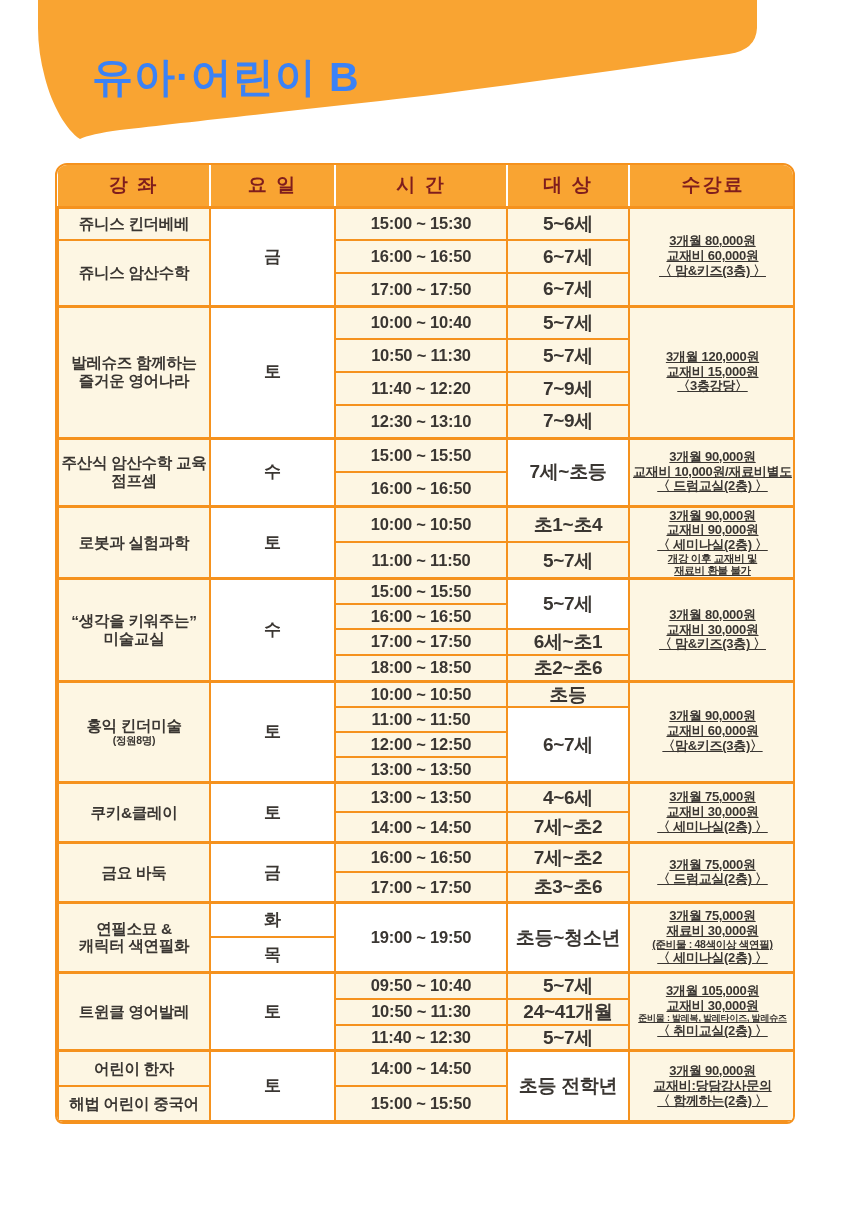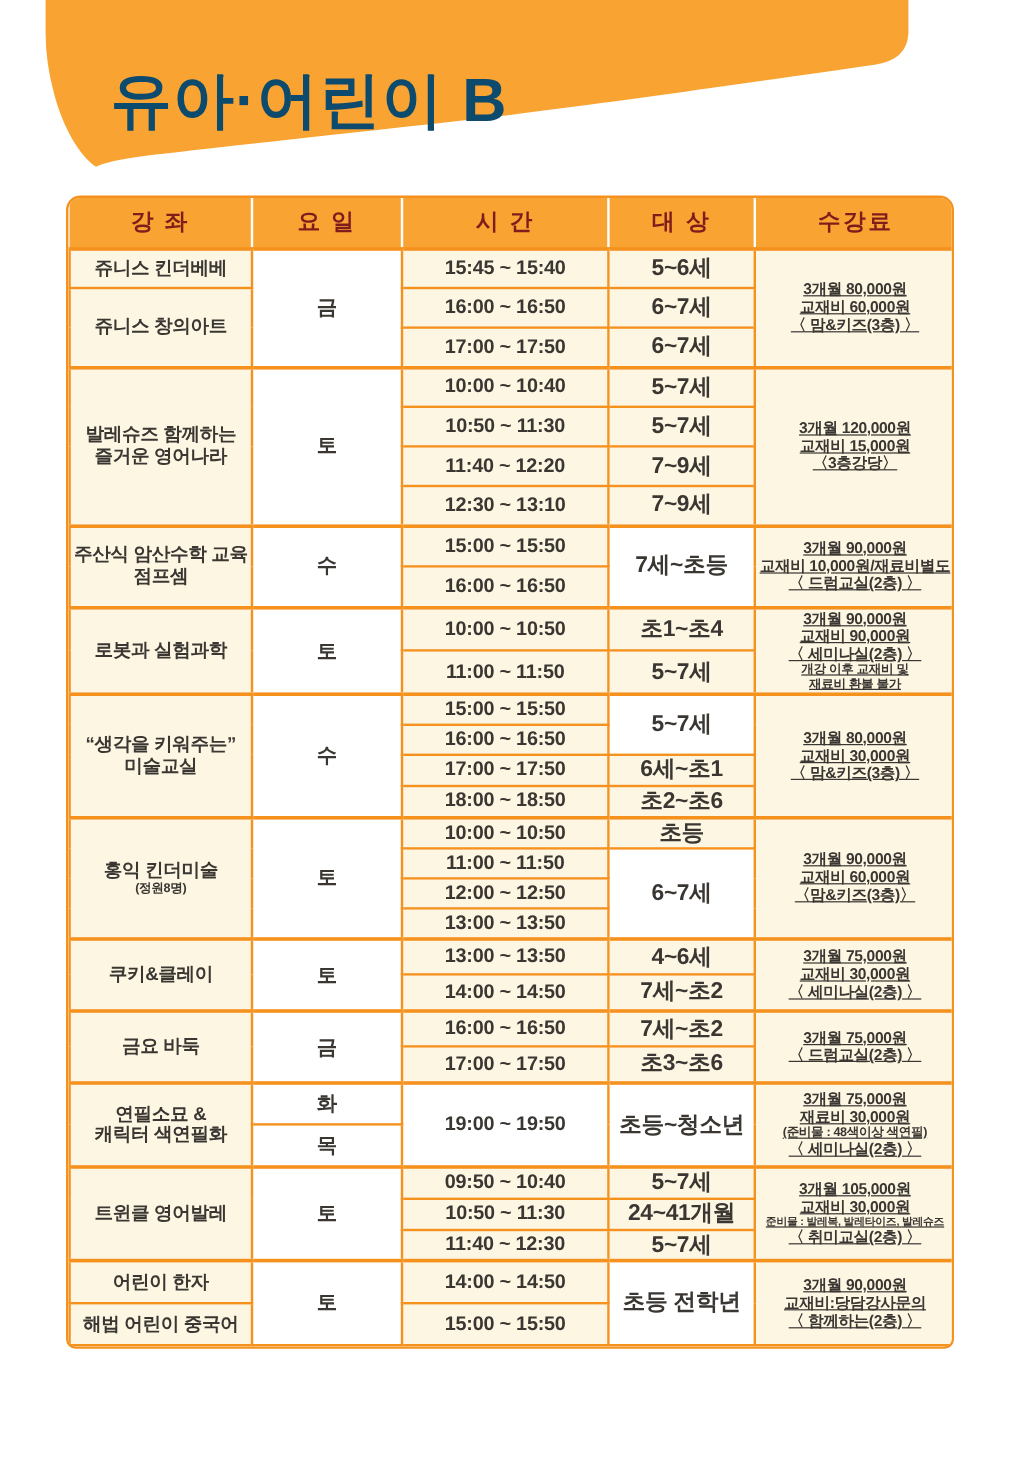--- a/index.html
+++ b/index.html
@@ -9,21 +9,21 @@
     --txt:#3a3632;
   }
   *{margin:0;padding:0;box-sizing:border-box;}
   body{background:#fff;font-family:"Liberation Sans","DejaVu Sans",sans-serif;}
   .page{position:relative;width:845px;height:1225px;background:#fff;overflow:hidden;}
 
   
   .banner-svg{position:absolute;left:0;top:0;width:845px;height:160px;}
   .page-title{
     position:absolute;left:92px;top:50px;
-    font-size:51px;font-weight:800;color:#0c4a6e;letter-spacing:1px;
+    font-size:41px;font-weight:800;color:#3b82f6;letter-spacing:1px;
   }
 
   
   .tablewrap{
     position:absolute;left:55px;top:163px;width:740px;
     border:2px solid var(--line);
     border-radius:12px 12px 8px 8px;
     overflow:hidden;
   }
   table{border-collapse:collapse;width:100%;table-layout:fixed;}
@@ -98,34 +98,34 @@
         </thead>
     <tbody>
           <tr style="height: 33px;">
             <td rowspan="1" class="course">
               <div class="ln">쥬니스 킨더베베</div>
             </td>
             <td rowspan="3" class="day wh">
               <div class="ln">금</div>
             </td>
             <td rowspan="1" class="time">
-              <div class="ln">15:45 ~ 15:40</div>
+              <div class="ln">15:00 ~ 15:30</div>
             </td>
             <td rowspan="1" class="target">
               <div class="ln">5~6세</div>
             </td>
             <td rowspan="3" class="fee">
               <div class="ln">3개월 80,000원</div>
               <div class="ln">교재비 60,000원</div>
               <div class="ln">〈 맘&amp;키즈(3층) 〉</div>
             </td>
           </tr>
           <tr style="height: 33px;">
             <td rowspan="2" class="course">
-              <div class="ln">쥬니스 창의아트</div>
+              <div class="ln">쥬니스 암산수학</div>
             </td>
             <td rowspan="1" class="time">
               <div class="ln">16:00 ~ 16:50</div>
             </td>
             <td rowspan="1" class="target">
               <div class="ln">6~7세</div>
             </td>
           </tr>
           <tr style="height: 33px;">
             <td rowspan="1" class="time">

